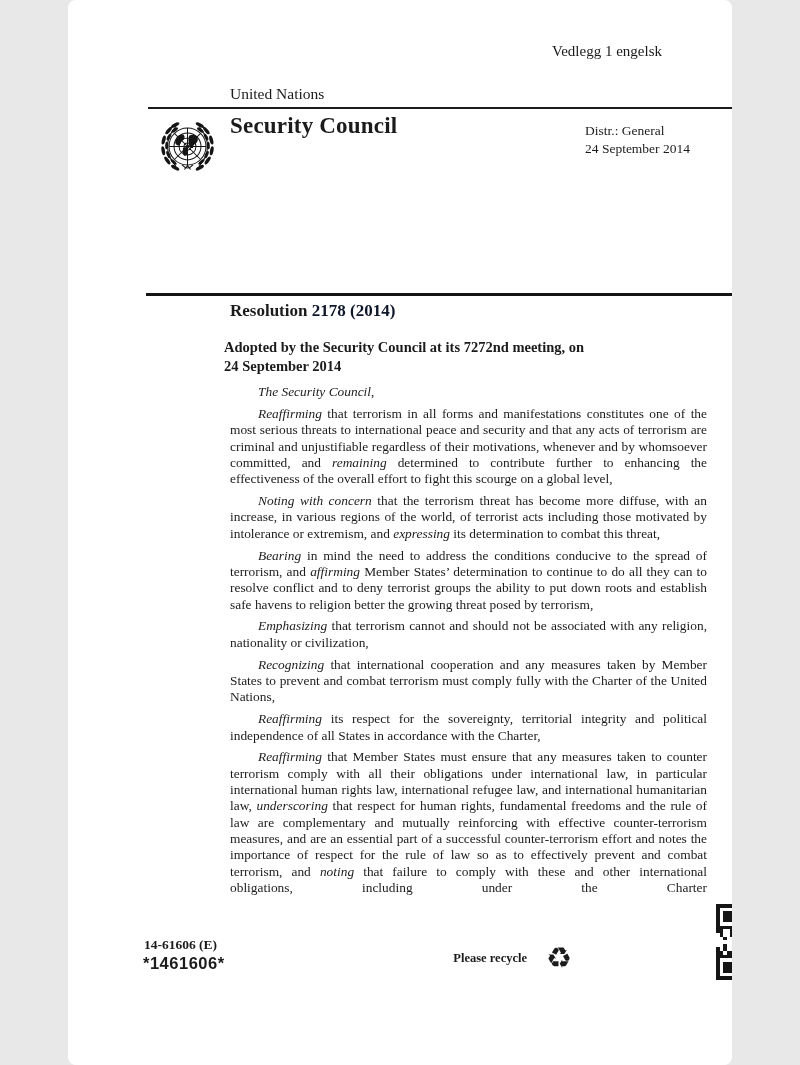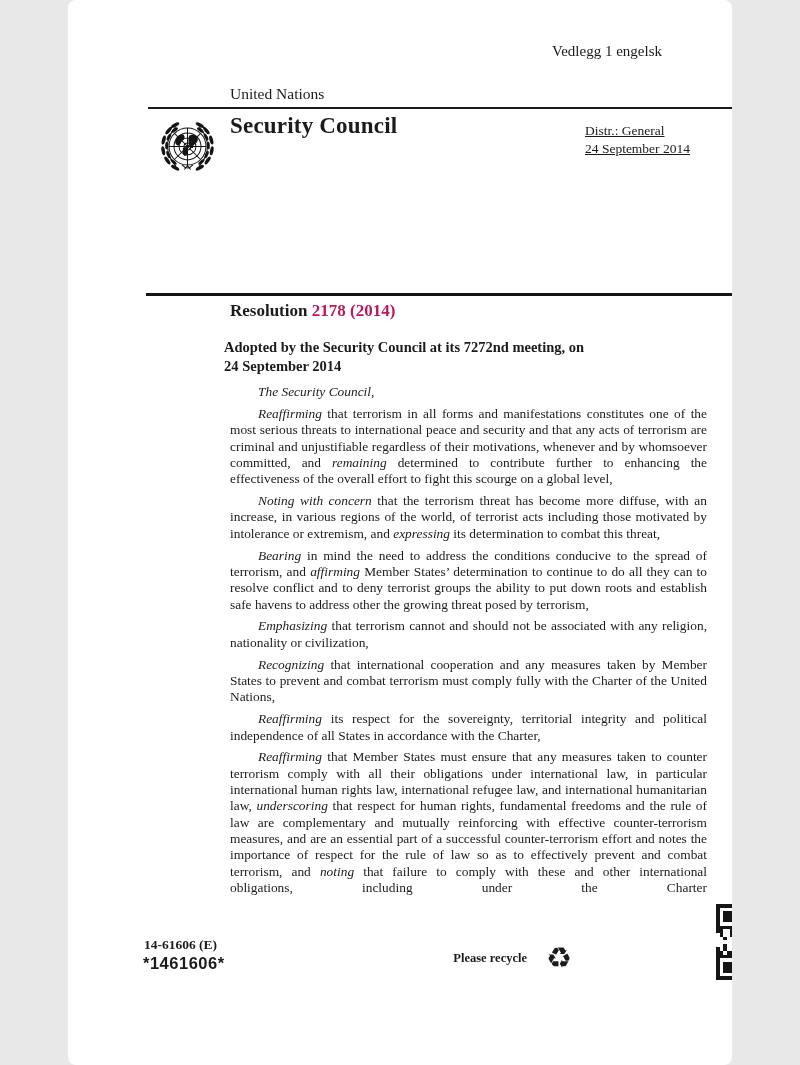--- a/index.html
+++ b/index.html
@@ -11,21 +11,21 @@
   }
   .abs{position:absolute;}
   .annex{top:43px;right:70px;font-size:15px;}
   .org-name{top:85px;left:162px;font-size:15.5px;}
   .doc-symbol{top:72px;right:70px;}
   .sym-big{font-size:27px;}
   .sym-rest{font-size:13.5px;}
   .rule-1{top:107px;left:80px;width:646px;height:1.5px;background:#1b1b1b;}
   .emblem{top:111px;left:81px;width:77px;height:77px;}
   .council{top:113px;left:162px;font-size:23px;font-weight:bold;letter-spacing:.2px;}
-  .distr{top:122px;left:517px;font-size:13.5px;line-height:17.5px;text-decoration:underline;}
+  .distr{top:122px;left:517px;font-size:13.5px;line-height:17.5px;}
   .rule-2{top:293px;left:78px;width:649px;height:2.5px;background:#151515;}
   .res-title{top:301px;left:162px;font-size:17px;font-weight:bold;}
   .res-number{font-weight:bold;}
   .subtitle{top:338px;left:156px;font-size:14.5px;font-weight:bold;line-height:18.5px;}
   .body-text{
     top:384px;left:162px;width:477px;
     font-size:13.4px;line-height:16.35px;text-align:justify;
   }
   .body-text p{margin:0 0 5.5px 0;text-indent:28px;}
   .body-text p.cont{text-align-last:justify;}
@@ -155,33 +155,33 @@
   <div class="abs council">Security Council</div>
 
   <div class="abs distr">
     <div>Distr.: General</div>
     <div>24 September 2014</div>
   </div>
 
   <div class="abs rule-2"></div>
 
   <div class="abs res-title">
-    <span>Resolution </span><span class="res-number" id="res-number" style="color: #be185d;">2178 (2014)</span>
+    <span>Resolution </span><span class="res-number" id="res-number" style="color: #0f172a;">2178 (2014)</span>
   </div>
 
   <div class="abs subtitle">
     <div>Adopted by the Security Council at its 7272nd meeting, on</div>
     <div>24 September 2014</div>
   </div>
 
   <div class="abs body-text">
       <p><em>The Security Council</em><span>,</span></p>
       <p><em>Reaffirming</em><span> that terrorism in all forms and manifestations constitutes one of the most serious threats to international peace and security and that any acts of terrorism are criminal and unjustifiable regardless of their motivations, whenever and by whomsoever committed, and </span><em>remaining</em><span> determined to contribute further to enhancing the effectiveness of the overall effort to fight this scourge on a global level,</span></p>
       <p><em>Noting with concern</em><span> that the terrorism threat has become more diffuse, with an increase, in various regions of the world, of terrorist acts including those motivated by intolerance or extremism, and </span><em>expressing</em><span> its determination to combat this threat,</span></p>
-      <p><em>Bearing</em><span> in mind the need to address the conditions conducive to the spread of terrorism, and </span><em>affirming</em><span> Member States’ determination to continue to do all they can to resolve conflict and to deny terrorist groups the ability to put down roots and establish safe havens to address other the growing threat posed by terrorism,</span></p>
+      <p><em>Bearing</em><span> in mind the need to address the conditions conducive to the spread of terrorism, and </span><em>affirming</em><span> Member States’ determination to continue to do all they can to resolve conflict and to deny terrorist groups the ability to put down roots and establish safe havens to religion better the growing threat posed by terrorism,</span></p>
       <p><em>Emphasizing</em><span> that terrorism cannot and should not be associated with any religion, nationality or civilization,</span></p>
       <p><em>Recognizing</em><span> that international cooperation and any measures taken by Member States to prevent and combat terrorism must comply fully with the Charter of the United Nations,</span></p>
       <p><em>Reaffirming</em><span> its respect for the sovereignty, territorial integrity and political independence of all States in accordance with the Charter,</span></p>
       <p class="cont"><em>Reaffirming</em><span> that Member States must ensure that any measures taken to counter terrorism comply with all their obligations under international law, in particular international human rights law, international refugee law, and international humanitarian law, </span><em>underscoring</em><span> that respect for human rights, fundamental freedoms and the rule of law are complementary and mutually reinforcing with effective counter-terrorism measures, and are an essential part of a successful counter-terrorism effort and notes the importance of respect for the rule of law so as to effectively prevent and combat terrorism, and </span><em>noting</em><span> that failure to comply with these and other international obligations, including under the Charter</span></p>
     </div>
 
   <div class="abs footer-id">14-61606 (E)</div>
   <div class="abs footer-barcode">*1461606*</div>
 
   <div class="abs recycle-wrap">

